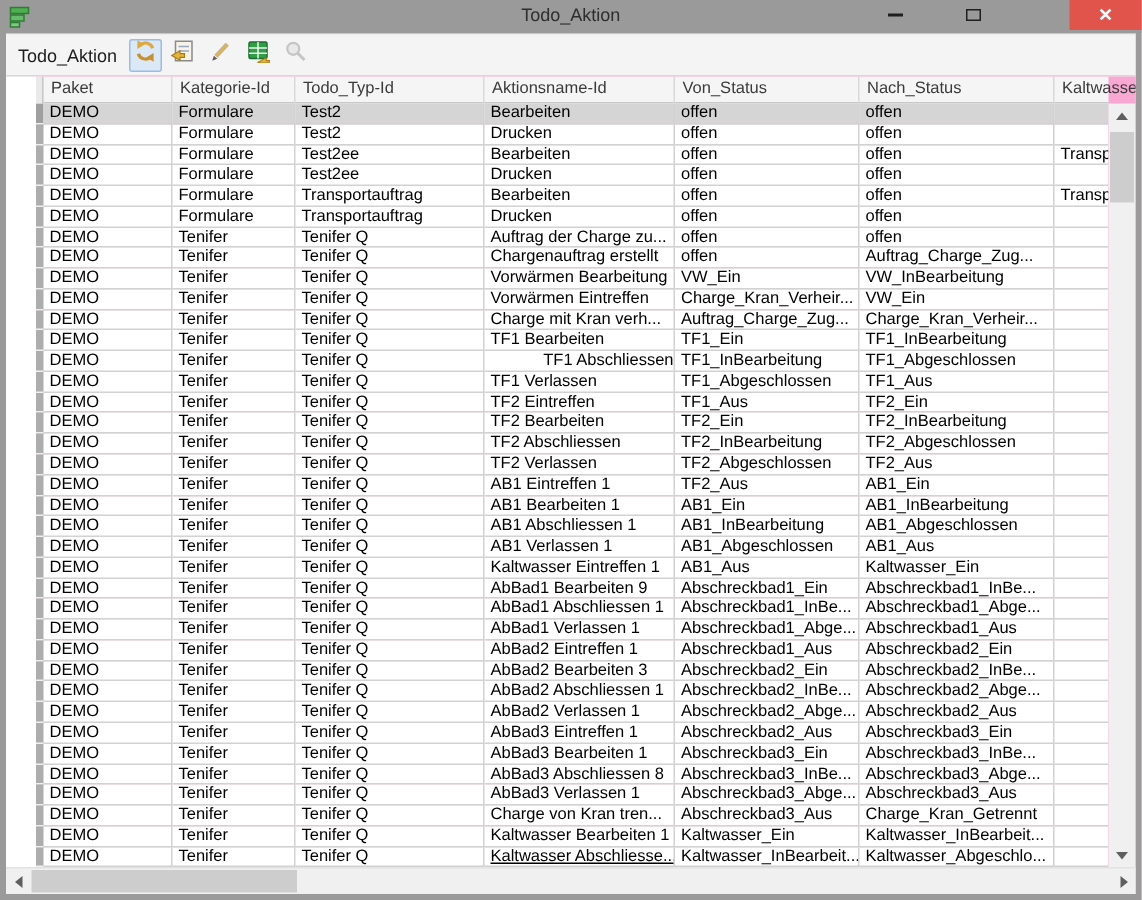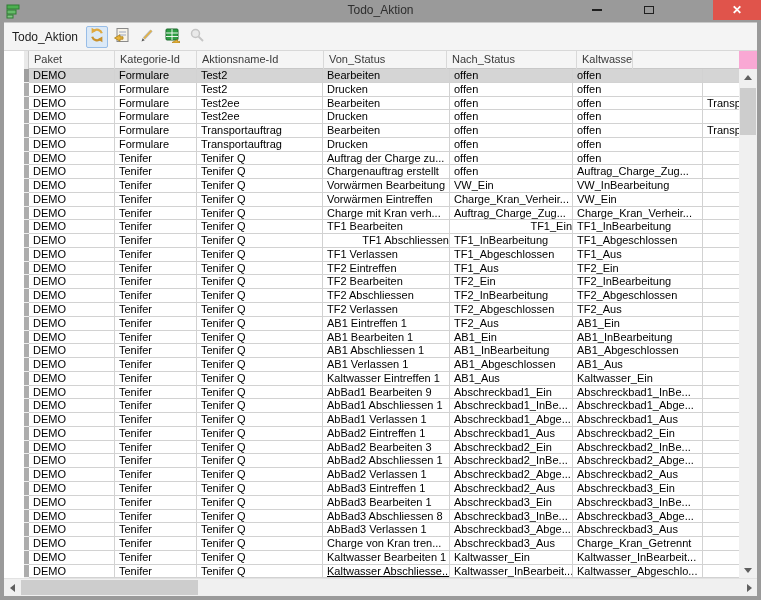--- a/index.html
+++ b/index.html
@@ -145,20 +145,21 @@
           </svg>
         </span>
       </span>
     </div>
 
     <div class="grid">
       <div class="grid-header">
           <span class="hstub" style="width: 5px;"></span>
           <span class="hcell" style="width: 86px;">Paket</span>
           <span class="hcell" style="width: 82px;">Kategorie-Id</span>
+          <span class="hcell" style="width: 126px;">Todo_Typ-Id</span>
           <span class="hcell" style="width: 127px;">Aktionsname-Id</span>
           <span class="hcell" style="width: 123px;">Von_Status</span>
           <span class="hcell" style="width: 130px;">Nach_Status</span>
           <span class="hcell" style="width: 56px;">Kaltwasser</span>
         </div>
       <div class="grid-body">
           <div class="grow selected">
             <span class="rh" style="width: 5px;"></span>
             <span class="cell" style="width: 86px;">DEMO</span>
             <span class="cell" style="width: 82px;">Formulare</span>
@@ -267,21 +268,21 @@
             <span class="cell" style="width: 123px;">Auftrag_Charge_Zug...</span>
             <span class="cell" style="width: 130px;">Charge_Kran_Verheir...</span>
             <span class="cell" style="width: 56px;"></span>
           </div>
           <div class="grow">
             <span class="rh" style="width: 5px;"></span>
             <span class="cell" style="width: 86px;">DEMO</span>
             <span class="cell" style="width: 82px;">Tenifer</span>
             <span class="cell" style="width: 126px;">Tenifer Q</span>
             <span class="cell" style="width: 127px;">TF1 Bearbeiten</span>
-            <span class="cell" style="width: 123px; text-align: right;">TF1_Ein</span>
+            <span class="cell" style="width: 123px;">TF1_Ein</span>
             <span class="cell" style="width: 130px;">TF1_InBearbeitung</span>
             <span class="cell" style="width: 56px;"></span>
           </div>
           <div class="grow">
             <span class="rh" style="width: 5px;"></span>
             <span class="cell" style="width: 86px;">DEMO</span>
             <span class="cell" style="width: 82px;">Tenifer</span>
             <span class="cell" style="width: 126px;">Tenifer Q</span>
             <span class="cell" style="width: 127px; text-align: right;">TF1 Abschliessen</span>
             <span class="cell" style="width: 123px;">TF1_InBearbeitung</span>

